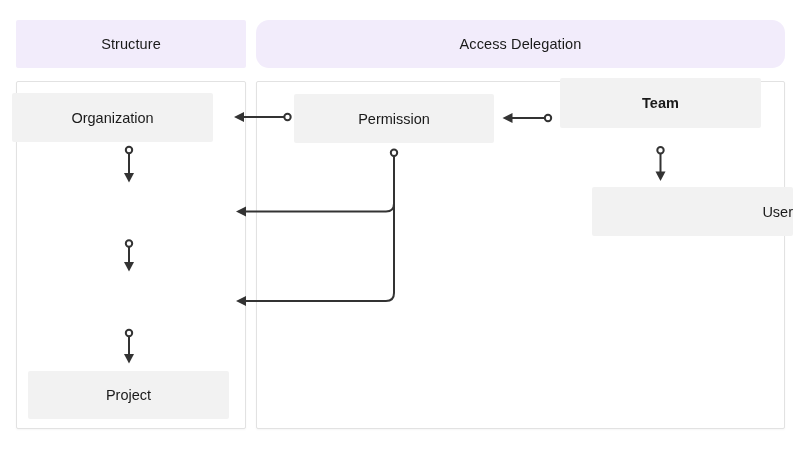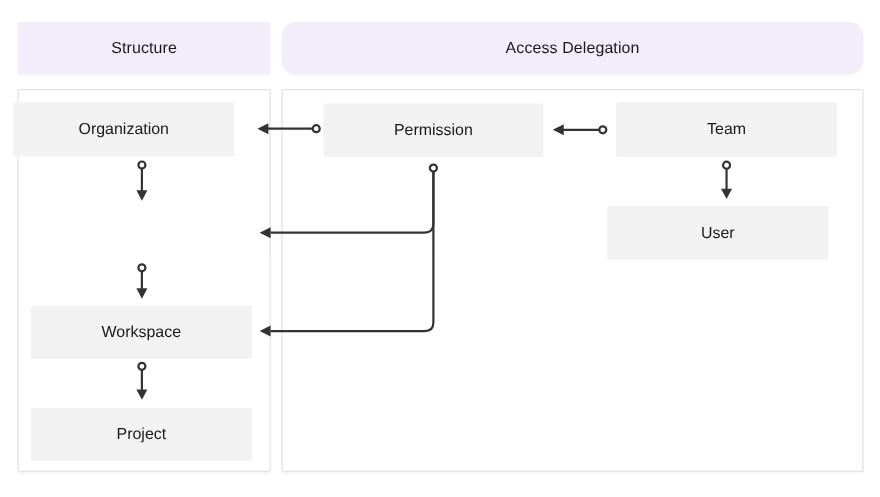--- a/index.html
+++ b/index.html
@@ -47,22 +47,22 @@
     align-items: center;
     justify-content: center;
     font-size: 14.5px;
     font-weight: 500;
   }
   .n-organization { left: 12px;  top: 93px;  width: 201px; height: 49px; }
   .n-project      { left: 28px;  top: 188px; width: 201px; height: 49px; }
   .n-workspace    { left: 28px;  top: 278px; width: 201px; height: 48px; }
   .n-resource     { left: 28px;  top: 371px; width: 201px; height: 48px; }
   .n-permission   { left: 294px; top: 94px;  width: 200px; height: 49px; text-align: right; }
-  .n-team         { left: 560px; top: 93px;  width: 201px; height: 50px; }
-  .n-user         { left: 552px; top: 187px; width: 201px; height: 49px; }
+  .n-team         { left: 560px; top: 78px;  width: 201px; height: 50px; font-weight: bold; }
+  .n-user         { left: 592px; top: 187px; width: 201px; height: 49px; justify-content: flex-end; }
   .edges {
     position: absolute;
     left: 0; top: 0;
     pointer-events: none;
   }
   .edge-line  { stroke: var(--edge, #333333); stroke-width: 2; fill: none; stroke-linecap: butt; }
   .edge-arrow { fill: var(--edge, #333333); stroke: none; }
   .edge-dot   { fill: #ffffff; stroke: var(--edge, #333333); stroke-width: 2; }
 </style>
 </head>
@@ -126,23 +126,20 @@
     <g>
       <path class="edge-line" d="M 394 156 V 293 Q 394 301 386 301 H 246"></path>
       <polygon class="edge-arrow" points="246,296 246,306 236,301"></polygon>
       <circle class="edge-dot" cx="394" cy="152.8" r="3.2"></circle>
     </g>
   </svg>
 
   <div class="node n-organization">
     <span>Organization</span>
   </div>
-  <div class="node n-workspace">
-    <span>Workspace</span>
-  </div>
   <div class="node n-resource">
     <span>Project</span>
   </div>
   <div class="node n-permission">
     <span>Permission</span>
   </div>
   <div class="node n-team">
     <span>Team</span>
   </div>
   <div class="node n-user">

